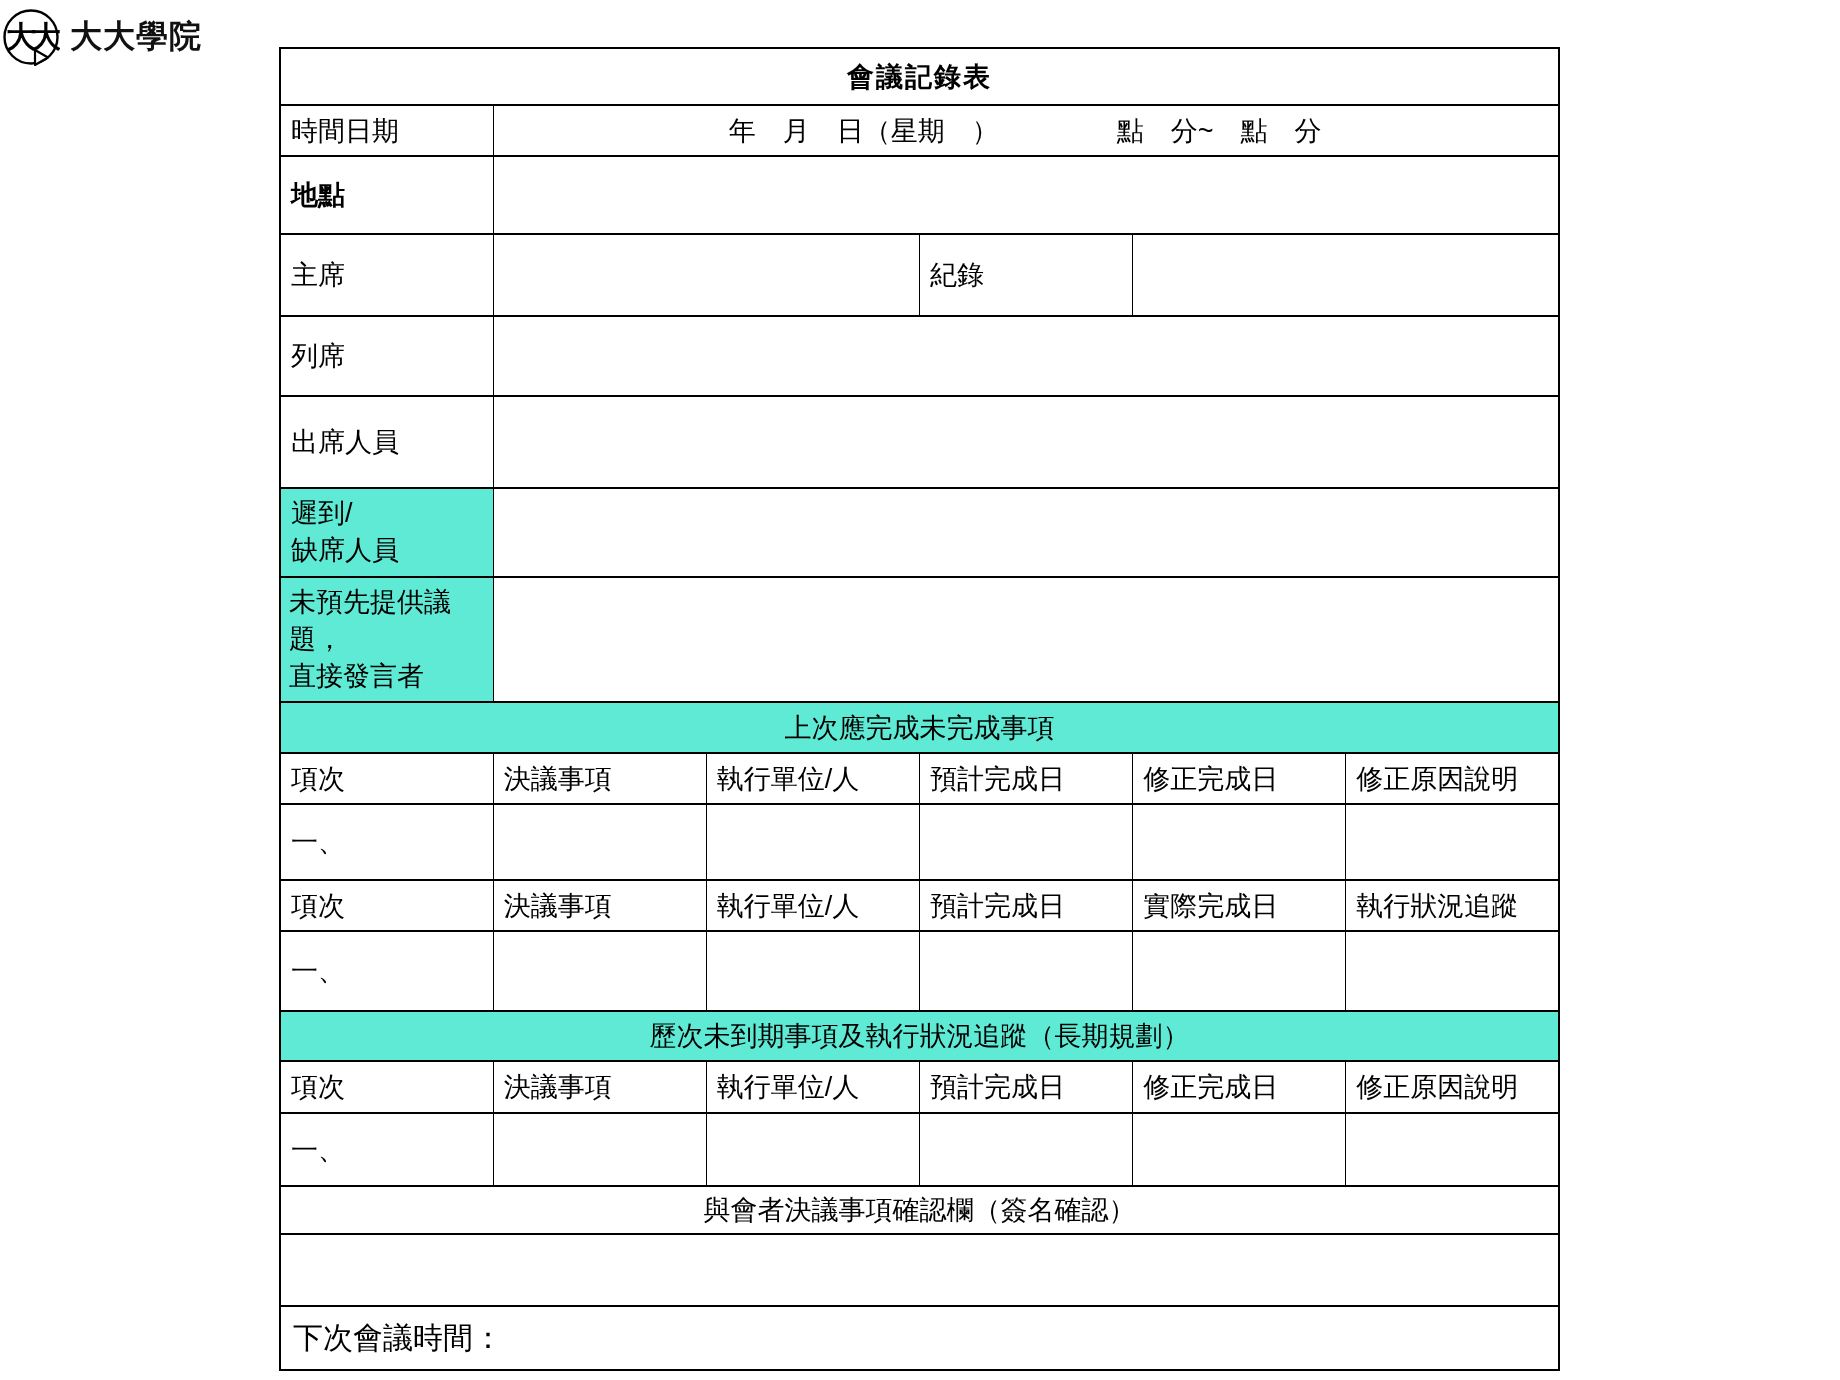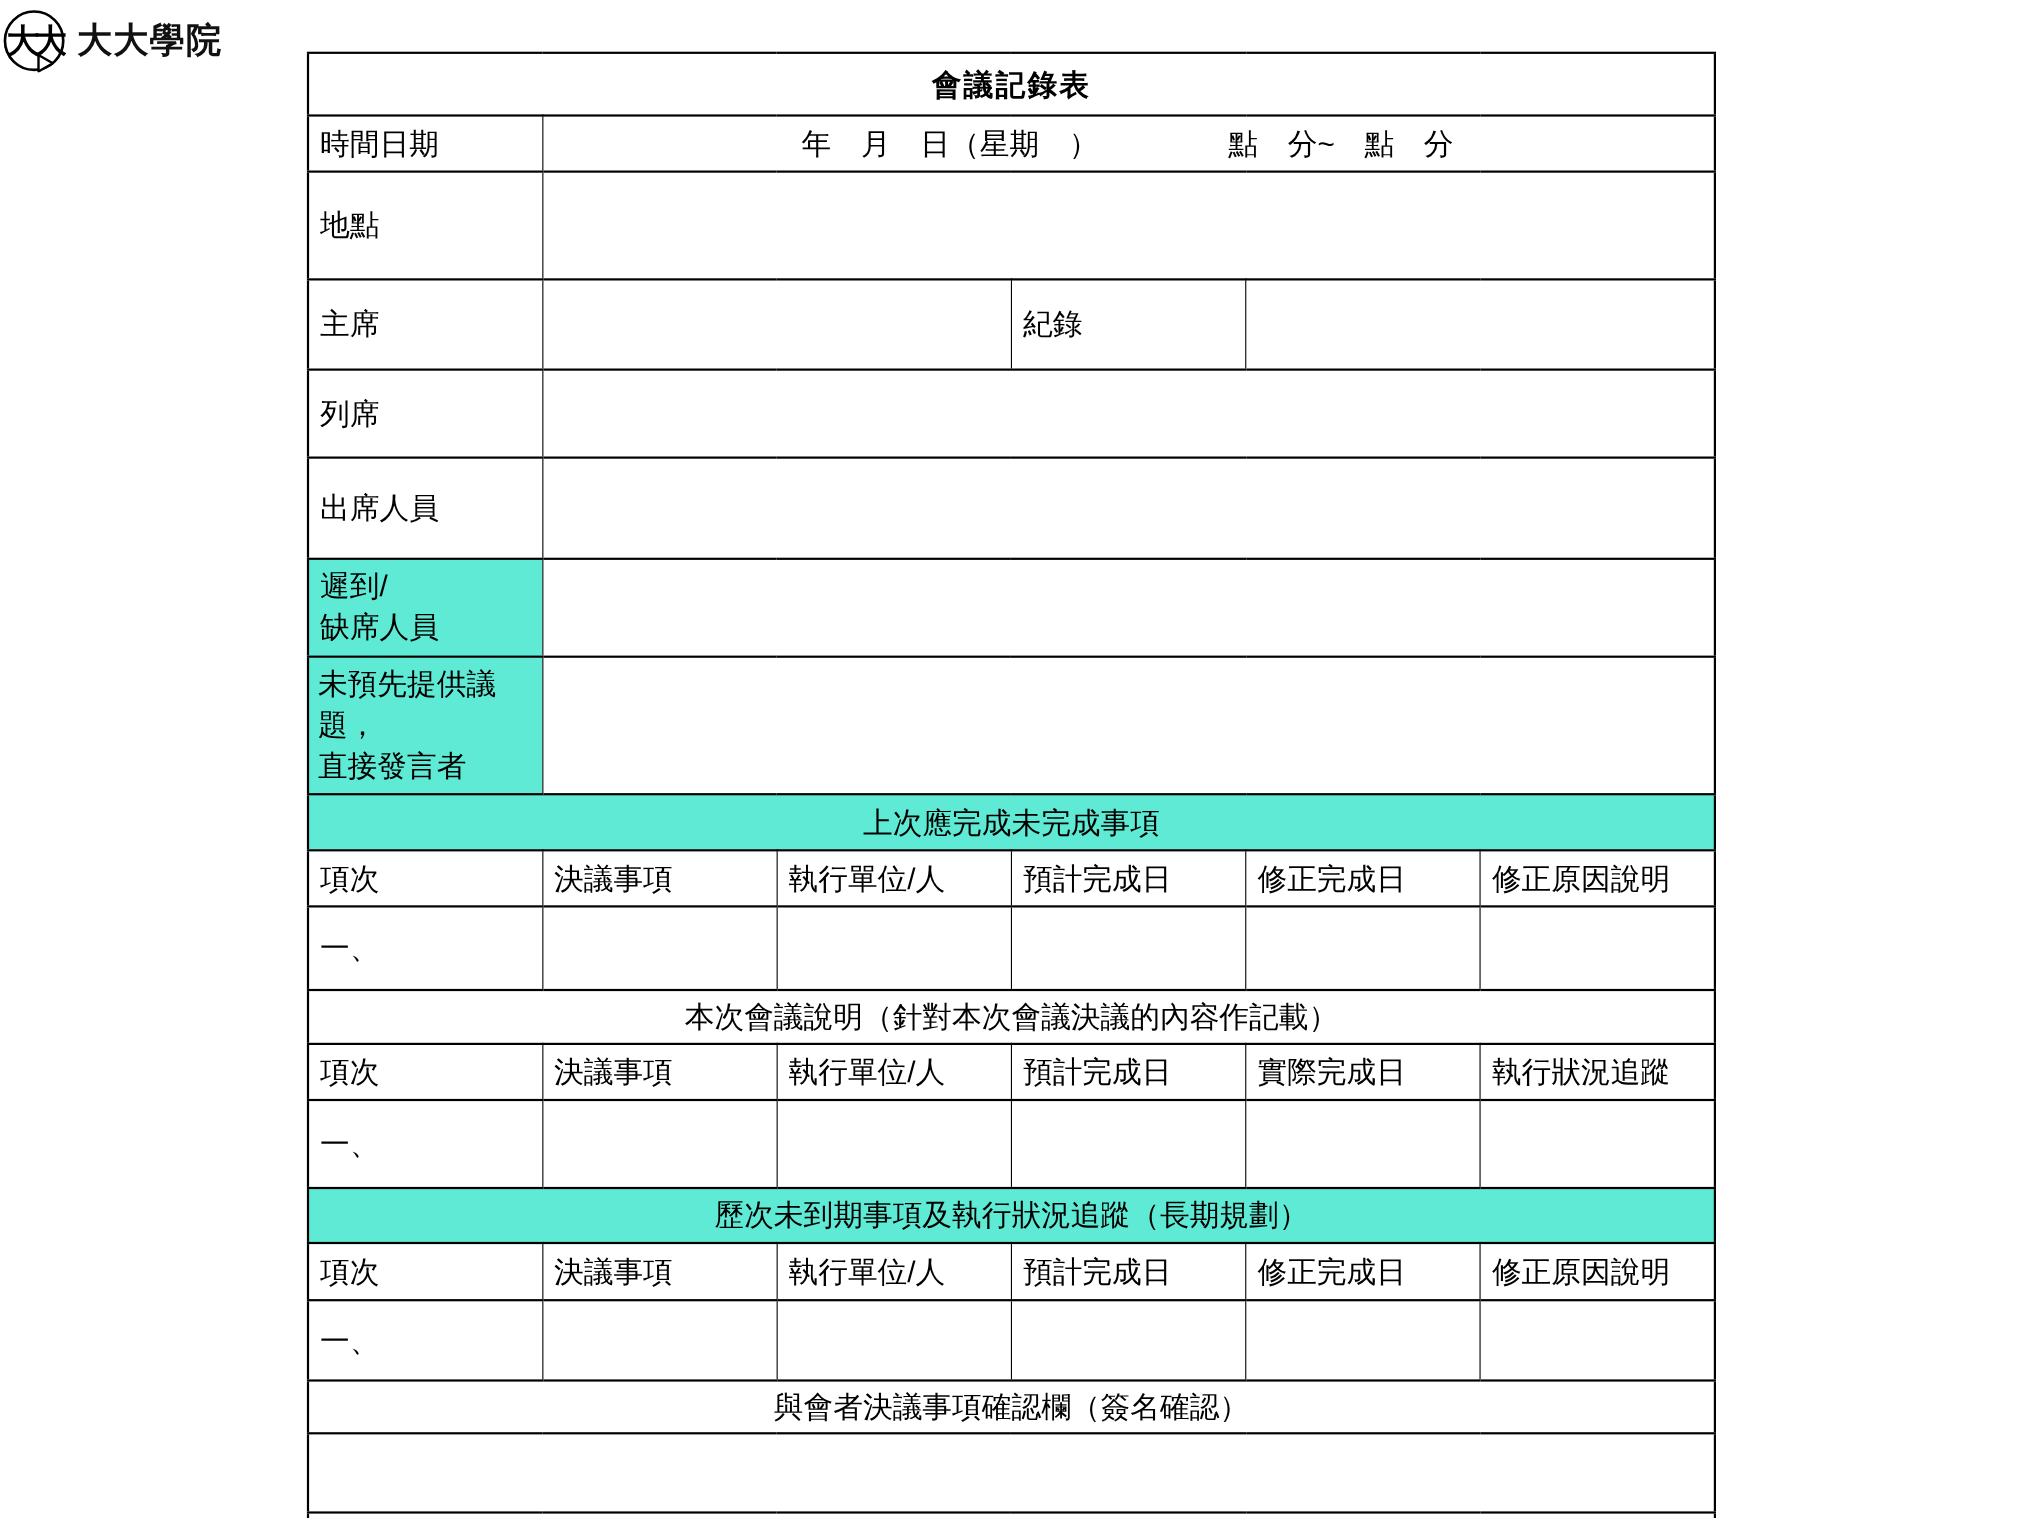--- a/index.html
+++ b/index.html
@@ -15,21 +15,21 @@
                border-collapse:collapse; table-layout:fixed; background:#fff;
                border:2px solid #000; font-size:27px; }
   td { border:1px solid #000; border-top-width:2px; border-bottom-width:2px;
        padding:3px 10px; vertical-align:middle; overflow:hidden; }
   .cream { background:#5eead4; }
   .twoline { line-height:1.38; padding-top:6px; padding-bottom:6px; }
 
   
   .r-title  td { height:57px; }
   .r-dt     td { height:51px; }
-  .r-loc    td { height:98px; }
+  .r-loc    td { height:78px;font-weight:bold; }
   .r-chair  td { height:82px; }
   .r-obs    td { height:80px; }
   .r-att    td { height:92px; }
   .r-late   td { height:82px; }
   .r-imp    td { height:80px; }
   .r-sec    td { height:51px; }
   .r-head   td { height:51px; }
   .r-data   td { height:76px; }
   .r-sec2   td { height:49px; }
   .r-data2  td { height:80px; }
@@ -136,23 +136,20 @@
   </tr>
   <tr class="r-data">
     <td>一、</td>
     <td></td>
     <td></td>
     <td></td>
     <td></td>
     <td></td>
   </tr>
 
-  <tr class="r-sec2">
-    <td colspan="6" class="sec-cell">本次會議說明（針對本次會議決議的內容作記載）</td>
-  </tr>
   <tr class="r-head">
     <td>項次</td>
     <td>決議事項</td>
     <td>執行單位/人</td>
     <td>預計完成日</td>
     <td>實際完成日</td>
     <td>執行狀況追蹤</td>
   </tr>
   <tr class="r-data2">
     <td>一、</td>

